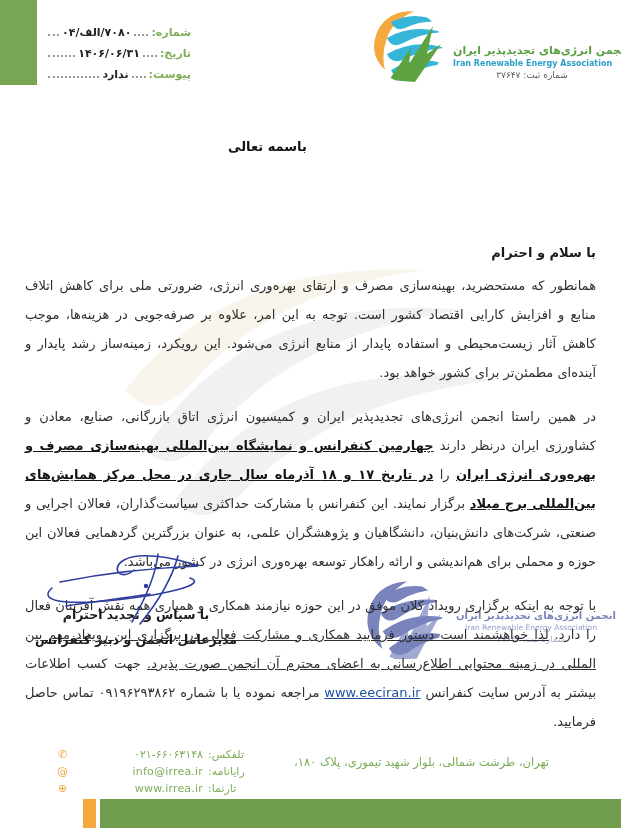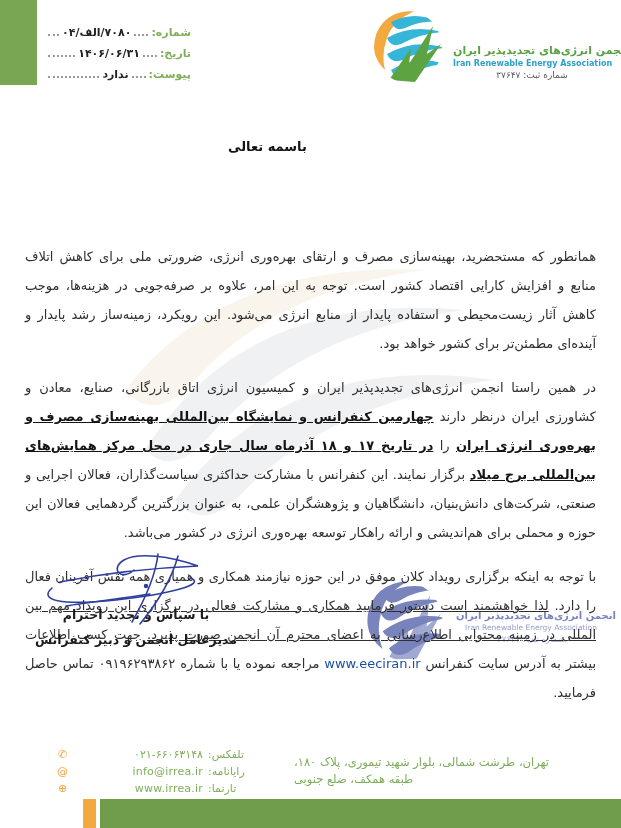--- a/index.html
+++ b/index.html
@@ -30,21 +30,21 @@
   .basmala { position:absolute; left:228px; top:126px; font-weight:bold; font-size:13px; color:#141414;margin-top:13px; }
   .addressee { position:absolute; right:27px; top:155px; text-align:right; direction:rtl;
                font-weight:bold; font-size:13px; line-height:30px; color:#1c1c1c; }
   .body { position:absolute; left:25px; right:25px; top:238px; direction:rtl;
           font-size:13px; line-height:29px; text-align:justify; z-index:2; }
   .salutation { font-weight:bold; color:#1a1a1a; }
   .body p { margin-top:4px; }
   .body p + p { margin-top:15px; }
   .bu { font-weight:bold; text-decoration:underline; color:#151515; }
   .ul { text-decoration:underline; }
-  .link { color:#1d4f9e; unicode-bidi:embed; }
+  .link { color:#1d4f9e; text-decoration:underline; unicode-bidi:embed; }
 
   
   .watermark { position:absolute; left:105px; top:250px; z-index:0; opacity:0.10; }
 
   
   .sig-scribble { position:absolute; left:30px; top:548px; z-index:3; }
   .sig-block { position:absolute; left:26px; top:602px; width:220px; text-align:center; direction:rtl;
                font-weight:bold; font-size:12.5px; line-height:25px; color:#1b1b1b; z-index:2; }
   .stamp { position:absolute; left:360px; top:578px; display:flex; gap:4px; opacity:0.88; z-index:1; }
   .stamp-mark { width:92px; height:86px; transform:rotate(-6deg); }
@@ -120,20 +120,21 @@
   <div class="addressee">
   </div>
 
   <svg class="watermark" width="410" height="320" viewBox="0 0 410 320">
     <path d="M40 200 Q140 40 360 60 Q200 80 110 180 Q70 230 40 200" fill="#6d7f95"></path>
     <path d="M70 250 Q180 100 390 130 Q230 150 140 240 Q100 285 70 250" fill="#6d7f95"></path>
     <path d="M20 140 Q120 10 320 20 Q170 40 90 130 Q50 175 20 140" fill="#c9a35a"></path>
   </svg>
 
   <div class="body">
+    <div class="salutation">با سلام و احترام</div>
     <p><span>همانطور که مستحضرید، بهینه‌سازی مصرف و ارتقای بهره‌وری انرژی، ضرورتی ملی برای کاهش اتلاف منابع و افزایش کارایی اقتصاد کشور است. توجه به این امر، علاوه بر صرفه‌جویی در هزینه‌ها، موجب کاهش آثار زیست‌محیطی و استفاده پایدار از منابع انرژی می‌شود. این رویکرد، زمینه‌ساز رشد پایدار و آینده‌ای مطمئن‌تر برای کشور خواهد بود.</span></p>
     <p><span>در همین راستا انجمن انرژی‌های تجدیدپذیر ایران و کمیسیون انرژی اتاق بازرگانی، صنایع، معادن و کشاورزی ایران درنظر دارند </span><span class="bu">چهارمین کنفرانس و نمایشگاه بین‌المللی بهینه‌سازی مصرف و بهره‌وری انرژی ایران</span><span> را </span><span class="bu">در تاریخ ۱۷ و ۱۸ آذرماه سال جاری در محل مرکز همایش‌های بین‌المللی برج میلاد</span><span> برگزار نمایند. این کنفرانس با مشارکت حداکثری سیاست‌گذاران، فعالان اجرایی و صنعتی، شرکت‌های دانش‌بنیان، دانشگاهیان و پژوهشگران علمی، به عنوان بزرگترین گردهمایی فعالان این حوزه و محملی برای هم‌اندیشی و ارائه راهکار توسعه بهره‌وری انرژی در کشور می‌باشد.</span></p>
     <p><span>با توجه به اینکه برگزاری رویداد کلان موفق در این حوزه نیازمند همکاری و همیاری همه نقش آفرینان فعال را دارد. </span><span class="ul">لذا خواهشمند است دستور فرمایید همکاری و مشارکت فعالی در برگزاری این رویداد مهم بین المللی در زمینه محتوایی اطلاع‌رسانی به اعضای محترم آن انجمن صورت پذیرد.</span><span> جهت کسب اطلاعات بیشتر به آدرس سایت کنفرانس </span><span class="link" dir="ltr">www.eeciran.ir</span><span> مراجعه نموده یا با شماره ۰۹۱۹۶۲۹۳۸۶۲ تماس حاصل فرمایید.</span></p>
   </div>
 
   <svg class="sig-scribble" width="210" height="78" viewBox="0 0 210 78">
     <g fill="none" stroke="#2e3e9e" stroke-width="1.6" stroke-linecap="round">
       <path d="M30 34 C70 26 120 20 168 18 C140 8 108 4 94 12 C80 20 90 34 104 22"></path>
       <path d="M128 6 C126 24 118 46 102 74"></path>
       <path d="M148 8 C142 30 128 54 110 76"></path>
@@ -184,19 +185,18 @@
     </div>
     <div class="contact-row">
       <span class="contact-label">تارنما:</span>
       <span class="contact-value">www.irrea.ir</span>
       <span class="contact-icon">⊕</span>
     </div>
   </div>
 
   <div class="address">
     <div>تهران، طرشت شمالی، بلوار شهید تیموری، پلاک ۱۸۰،</div>
-    <div>طبقه همکف، ضلع جنوبی</div>
   </div>
 
   <div class="bar-orange"></div>
   <div class="bar-green"></div>
 
 </div>
 
 </body></html>

